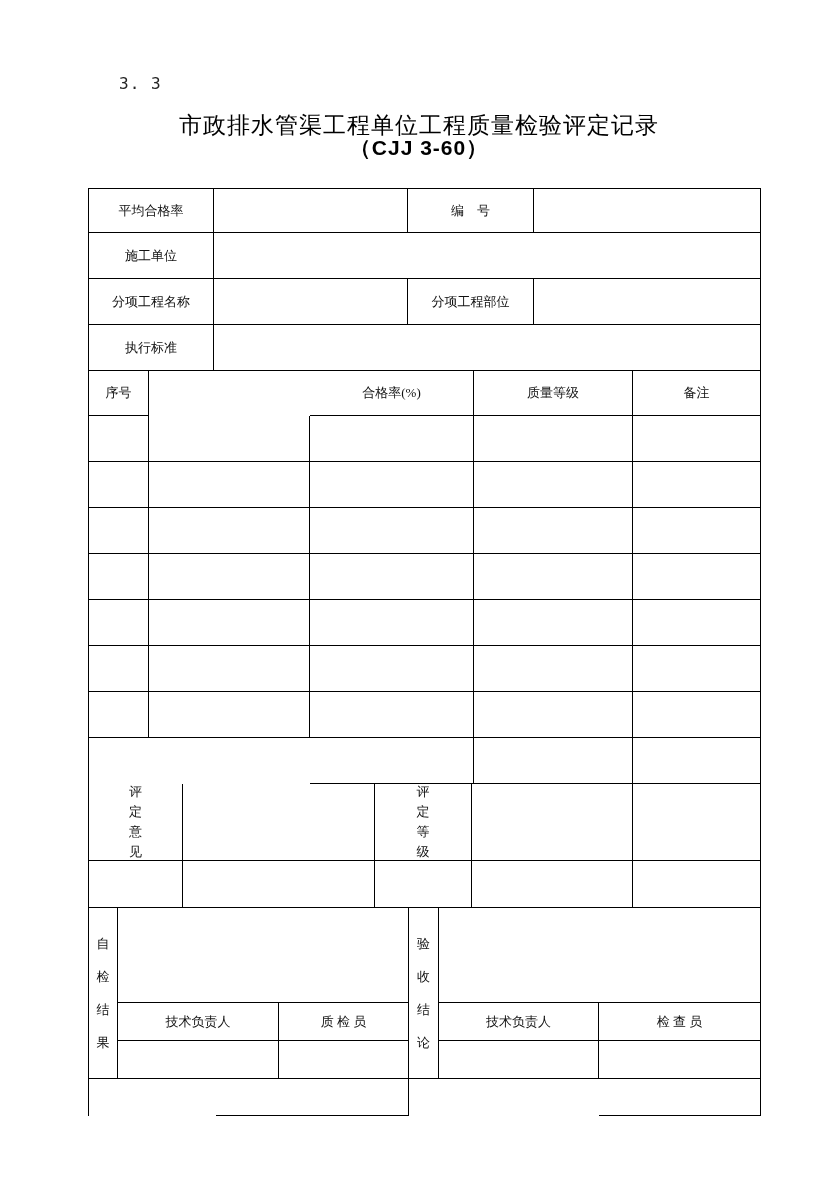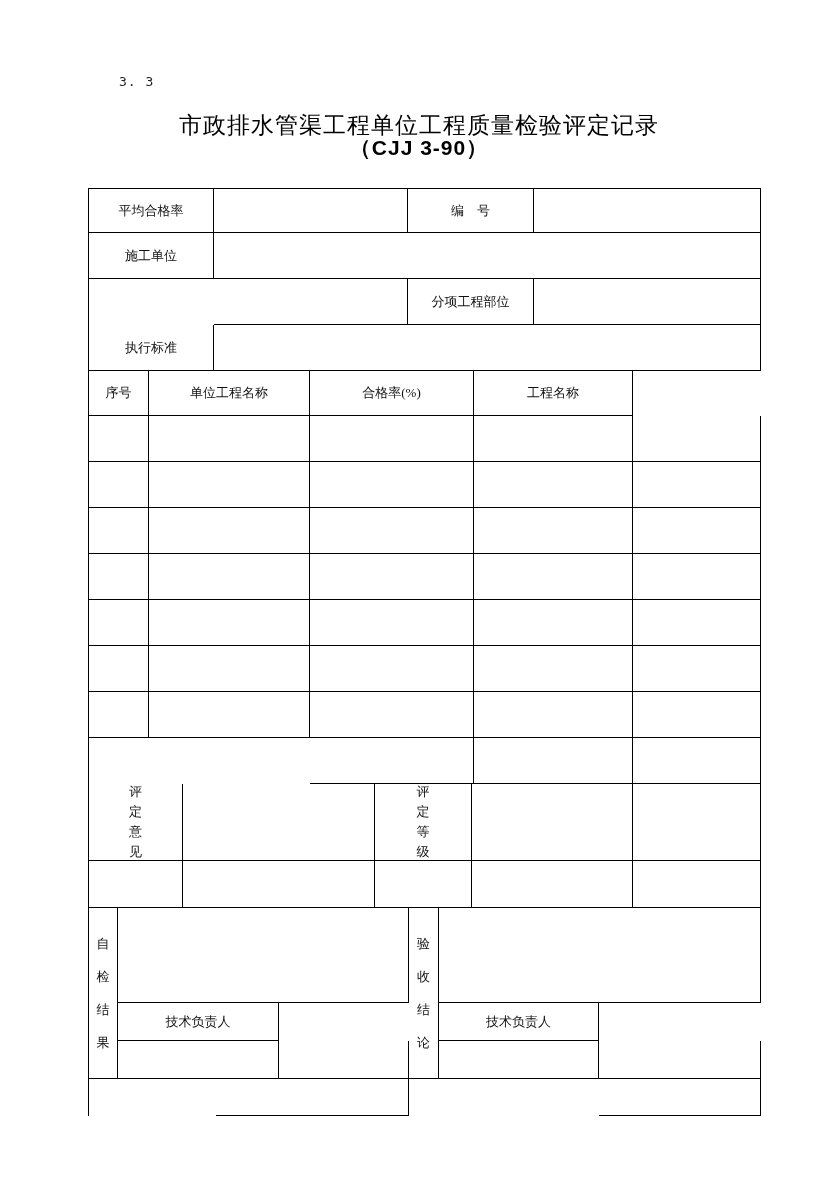--- a/index.html
+++ b/index.html
@@ -1,21 +1,21 @@
 <!DOCTYPE html>
 <html><head>
 <meta charset="utf-8">
 <style>
   html,body{margin:0;padding:0;}
   body{
     width:838px;height:1186px;position:relative;background:#ffffff;
     font-family:"Liberation Serif","DejaVu Serif",serif;color:#1a1a1a;
   }
   .section-num{
-    position:absolute;left:119px;top:74px;font-size:13px;letter-spacing:1px;
+    position:absolute;left:119px;top:74px;font-size:16px;letter-spacing:1px;
     font-family:"DejaVu Sans Mono","Liberation Mono",monospace;color:#222;
   }
   .title{
     position:absolute;left:0;top:112px;width:838px;text-align:center;
     font-family:"Liberation Sans","DejaVu Sans",sans-serif;
     font-weight:normal;font-size:23px;color:#000;letter-spacing:1px;line-height:1.2;
   }
   .subtitle{
     position:absolute;left:0;top:134px;width:838px;text-align:center;
     font-family:"Liberation Sans","DejaVu Sans",sans-serif;
@@ -32,43 +32,44 @@
     font-size:13px;color:#111;text-align:center;overflow:hidden;
   }
   .vtext{white-space:pre-line;line-height:1.55;}
   .vtext2{white-space:pre-line;line-height:2.55;}
 </style>
 </head>
 <body>
 
 <div class="section-num">3. 3</div>
 <div class="title">市政排水管渠工程单位工程质量检验评定记录</div>
-<div class="subtitle">（CJJ 3-90）</div>
+<div class="subtitle">（CJJ 3-60）</div>
 
 <div class="tbl">
 
   <div class="cell" style="left:0;top:0;width:125px;height:44px">平均合格率</div>
   <div class="cell" style="left:125px;top:0;width:194px;height:44px"></div>
   <div class="cell" style="left:319px;top:0;width:126px;height:44px">编　号</div>
   <div class="cell" style="left:445px;top:0;width:227px;height:44px"></div>
 
   <div class="cell" style="left:0;top:44px;width:125px;height:46px">施工单位</div>
   <div class="cell" style="left:125px;top:44px;width:547px;height:46px"></div>
 
+  <div class="cell" style="left:0;top:90px;width:125px;height:46px">分项工程名称</div>
   <div class="cell" style="left:125px;top:90px;width:194px;height:46px"></div>
   <div class="cell" style="left:319px;top:90px;width:126px;height:46px">分项工程部位</div>
   <div class="cell" style="left:445px;top:90px;width:227px;height:46px"></div>
 
   <div class="cell" style="left:0;top:136px;width:125px;height:46px">执行标准</div>
   <div class="cell" style="left:125px;top:136px;width:547px;height:46px"></div>
 
   <div class="cell" style="left:0;top:182px;width:60px;height:45px">序号</div>
-  <div class="cell" style="left:60px;top:182px;width:161px;height:45px">单位工程名称</div>
   <div class="cell" style="left:221px;top:182px;width:164px;height:45px">合格率(%)</div>
-  <div class="cell" style="left:385px;top:182px;width:159px;height:45px">工程名称</div>
+  <div class="cell" style="left:385px;top:182px;width:159px;height:45px">质量等级</div>
+  <div class="cell" style="left:544px;top:182px;width:128px;height:45px">备注</div>
 
   <div id="empty-rows">
       <div class="cell" style="left: 0px; top: 227px; width: 60px; height: 46px;"></div>
       <div class="cell" style="left: 60px; top: 227px; width: 161px; height: 46px;"></div>
       <div class="cell" style="left: 221px; top: 227px; width: 164px; height: 46px;"></div>
       <div class="cell" style="left: 385px; top: 227px; width: 159px; height: 46px;"></div>
       <div class="cell" style="left: 544px; top: 227px; width: 128px; height: 46px;"></div>
       <div class="cell" style="left: 0px; top: 273px; width: 60px; height: 46px;"></div>
       <div class="cell" style="left: 60px; top: 273px; width: 161px; height: 46px;"></div>
       <div class="cell" style="left: 221px; top: 273px; width: 164px; height: 46px;"></div>
@@ -128,21 +129,23 @@
 结
 果</div>
   <div class="cell" style="left:29px;top:719px;width:291px;height:95px"></div>
   <div class="cell vtext2" style="left:320px;top:719px;width:30px;height:171px">验
 收
 结
 论</div>
   <div class="cell" style="left:350px;top:719px;width:322px;height:95px"></div>
 
   <div class="cell" style="left:29px;top:814px;width:161px;height:38px">技术负责人</div>
+  <div class="cell" style="left:190px;top:814px;width:130px;height:38px">质 检 员</div>
   <div class="cell" style="left:350px;top:814px;width:160px;height:38px">技术负责人</div>
+  <div class="cell" style="left:510px;top:814px;width:162px;height:38px">检 查 员</div>
 
   <div class="cell" style="left:29px;top:852px;width:161px;height:38px"></div>
   <div class="cell" style="left:190px;top:852px;width:130px;height:38px"></div>
   <div class="cell" style="left:350px;top:852px;width:160px;height:38px"></div>
   <div class="cell" style="left:510px;top:852px;width:162px;height:38px"></div>
 
   <div class="cell" style="left:127px;top:890px;width:193px;height:37px"></div>
   <div class="cell" style="left:510px;top:890px;width:162px;height:37px"></div>
 
 </div>

